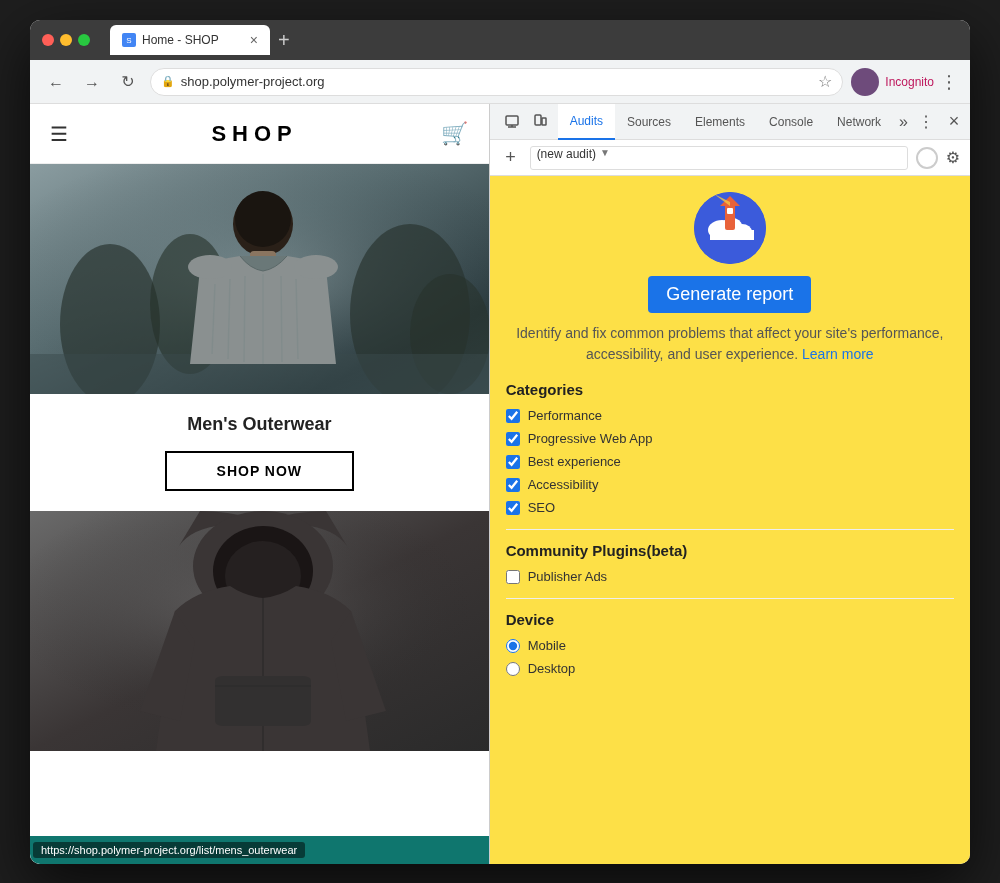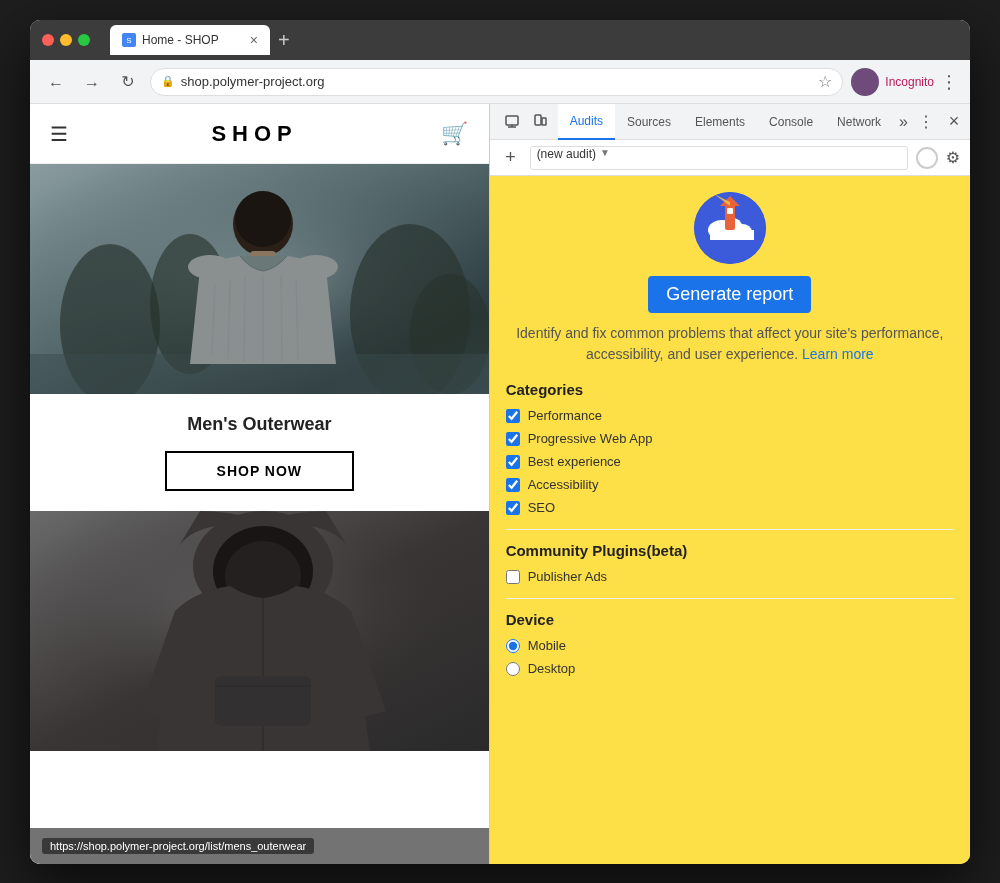--- a/index.html
+++ b/index.html
@@ -243,25 +243,25 @@
       position: relative;
       overflow: hidden;
     }
     .second-hero::before {
       content: '';
       position: absolute;
       top: 0; left: 0; right: 0; bottom: 0;
       background: radial-gradient(ellipse at 40% 50%, #6a6a6a 0%, #3a3535 50%, #2a2a2a 100%);
     }
     .status-bar {
-      height: 36px;
-      background: #737373;
-      display: flex;
-      align-items: center;
-      padding: 0 12px;
+      height: 28px;
+      background: #0f766e;
+      display: flex;
+      align-items: center;
+      padding: 0 3px;
     }
     .status-url {
       font-size: 11px;
       color: #fff;
       background: rgba(0,0,0,0.5);
       padding: 2px 8px;
       border-radius: 3px;
     }
     
     .devtools-panel {

